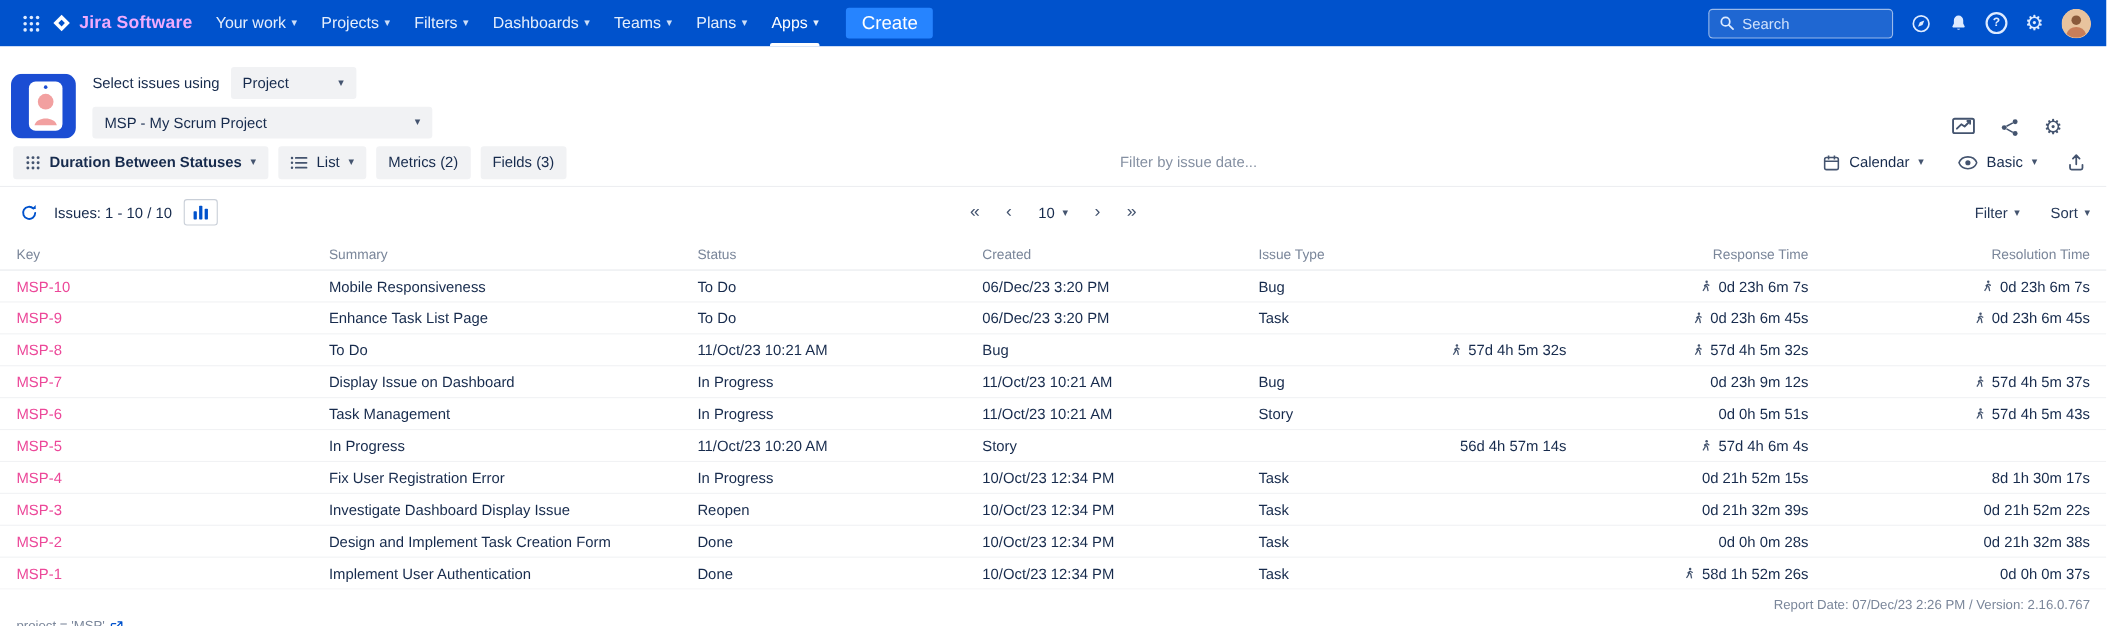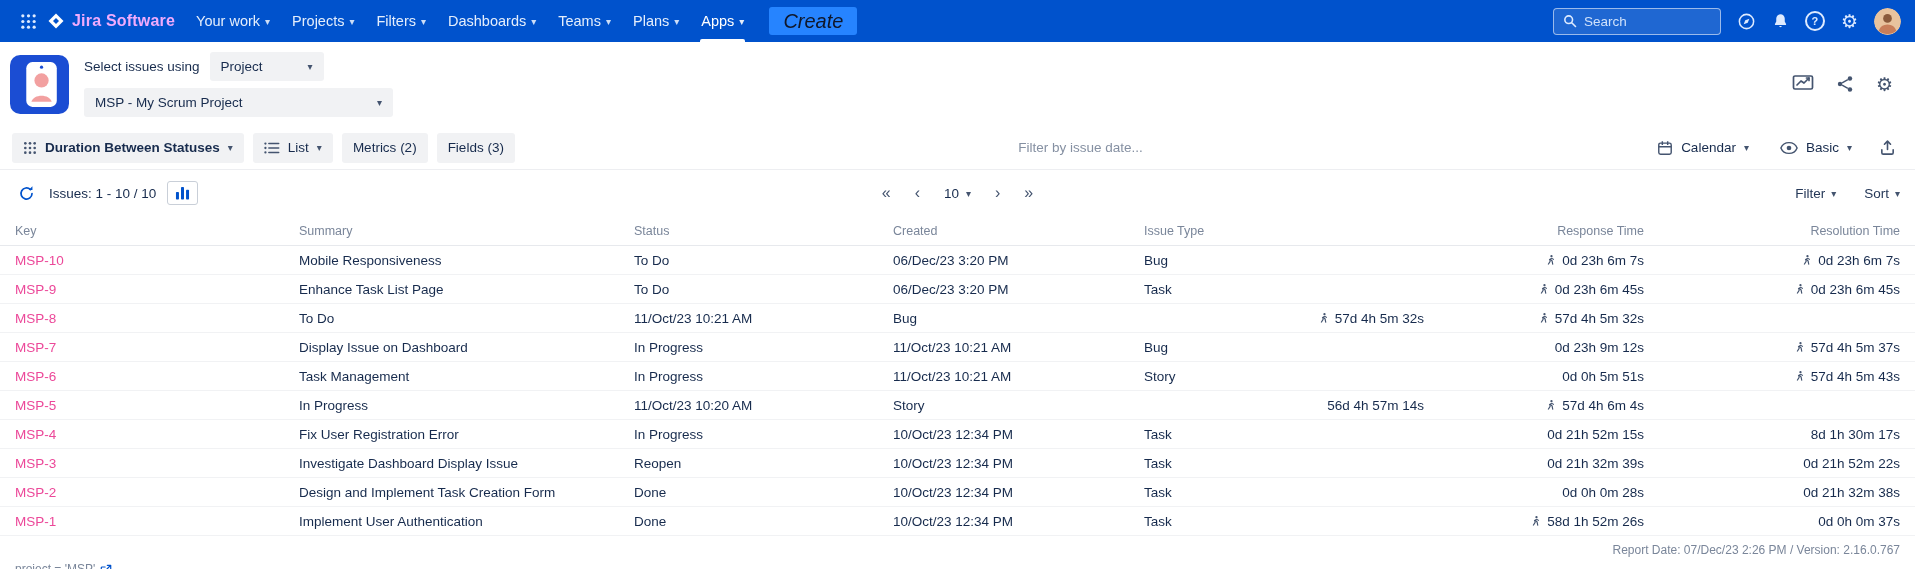--- a/index.html
+++ b/index.html
@@ -10,32 +10,32 @@
   
   .topnav { height:42px; background:#0052CC; display:flex; align-items:center; padding:0 14px; flex:none; color:#DEEBFF; }
   .icon-btn { background:none; border:none; cursor:pointer; display:flex; align-items:center; justify-content:center; padding:6px; border-radius:3px; }
   .brand { display:flex; align-items:center; gap:7px; padding:0 10px 0 4px; cursor:pointer; }
   .brand-text { color:#f0abfc; font-size:16px; font-weight:600; letter-spacing:.2px; white-space:nowrap; }
   .menu { display:flex; align-items:center; height:100%; }
   .nav-item { position:relative; height:100%; display:flex; align-items:center; gap:5px; padding:0 11px; color:#E4EEFC; font-size:14.5px; cursor:pointer; white-space:nowrap; }
   .nav-item .chev { font-size:10px; opacity:.9; }
   .nav-item.active { color:#fff; font-weight:500; }
   .nav-item.active::after { content:""; position:absolute; left:10px; right:10px; bottom:0; height:3px; background:#fff; border-radius:2px 2px 0 0; }
-  .create-btn { margin-left:14px; background:#2684FF; color:#0f172a; border:none; border-radius:3px; height:28px; padding:0 14px; font-size:20px; font-weight:500; cursor:pointer; font-family:inherit;font-style:italic; }
+  .create-btn { margin-left:14px; background:#2684FF; color:#ffffff; border:none; border-radius:3px; height:28px; padding:0 14px; font-size:17px; font-weight:500; cursor:pointer; font-family:inherit; }
   .nav-right { margin-left:auto; display:flex; align-items:center; gap:16px; }
   .searchbox { display:flex; align-items:center; gap:7px; width:168px; height:27px; border:1px solid rgba(255,255,255,.55); background:rgba(255,255,255,.12); border-radius:4px; padding:0 9px; }
   .searchbox input { flex:1; min-width:0; background:transparent; border:none; outline:none; color:#fff; font-size:13.5px; font-family:inherit; }
   .searchbox input::placeholder { color:#CFE1FB; }
   .help-badge { width:20px; height:20px; border:2px solid #DEEBFF; border-radius:50%; display:flex; align-items:center; justify-content:center; font-size:11px; font-weight:700; color:#DEEBFF; cursor:pointer; }
   .gear-glyph { font-size:19px; line-height:1; cursor:pointer; }
   .gear-dark { color:#44546F; font-size:19px; line-height:1; cursor:pointer; }
   .avatar { width:27px; height:27px; border-radius:50%; overflow:hidden; flex:none; cursor:pointer; }
 
   
-  .app-panel { display:flex; align-items:center; gap:15px; height:84px; padding:0 16px 0 10px; flex:none; }
+  .app-panel { display:flex; align-items:flex-end; gap:15px; height:84px; padding:0 34px 0 10px; flex:none; }
   .app-logo { width:59px; height:59px; flex:none; }
   .select-row { display:flex; align-items:center; gap:10px; }
   .select-label { font-size:13.5px; color:#172B4D; }
   .select { display:flex; align-items:center; justify-content:space-between; gap:8px; background:#F1F2F4; border-radius:3px; height:29px; padding:0 11px; font-size:13.5px; color:#172B4D; cursor:pointer; }
   .select .chev { font-size:10px; color:#44546F; }
   .select.mode { width:114px; }
   .select.project { width:309px; margin-top:7px; }
   .panel-actions { margin-left:auto; display:flex; align-items:center; gap:22px; padding-right:6px; }
   .panel-actions > * { cursor:pointer; }
 

